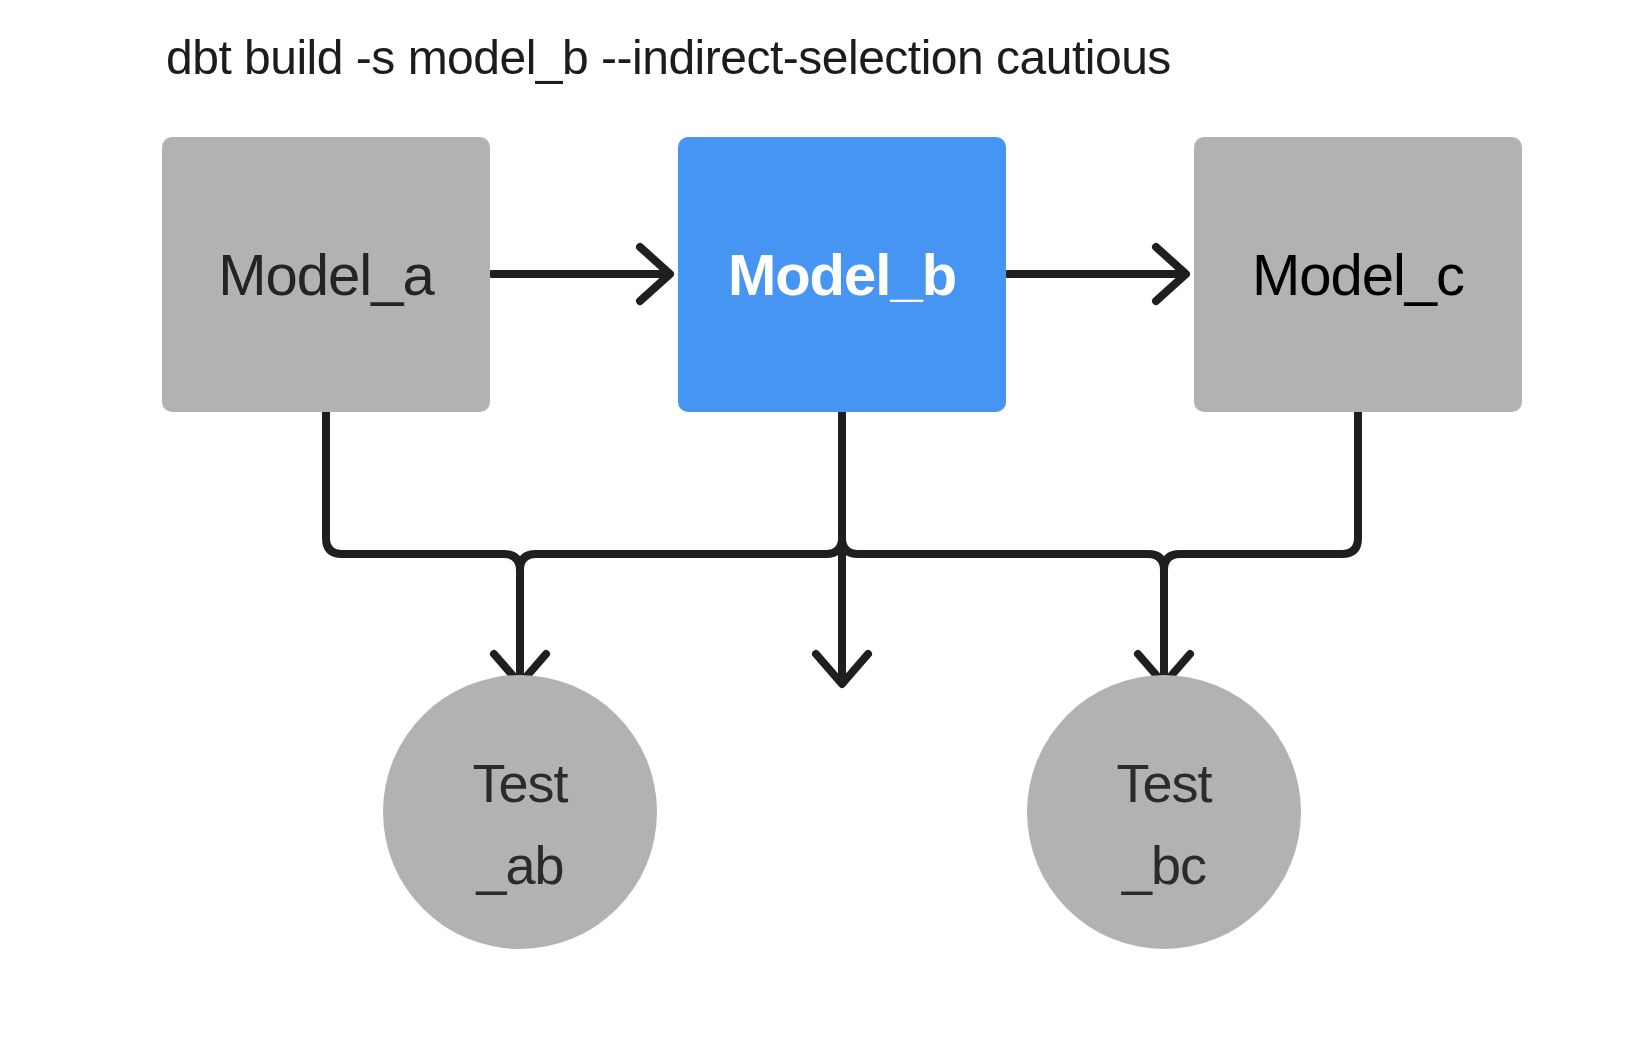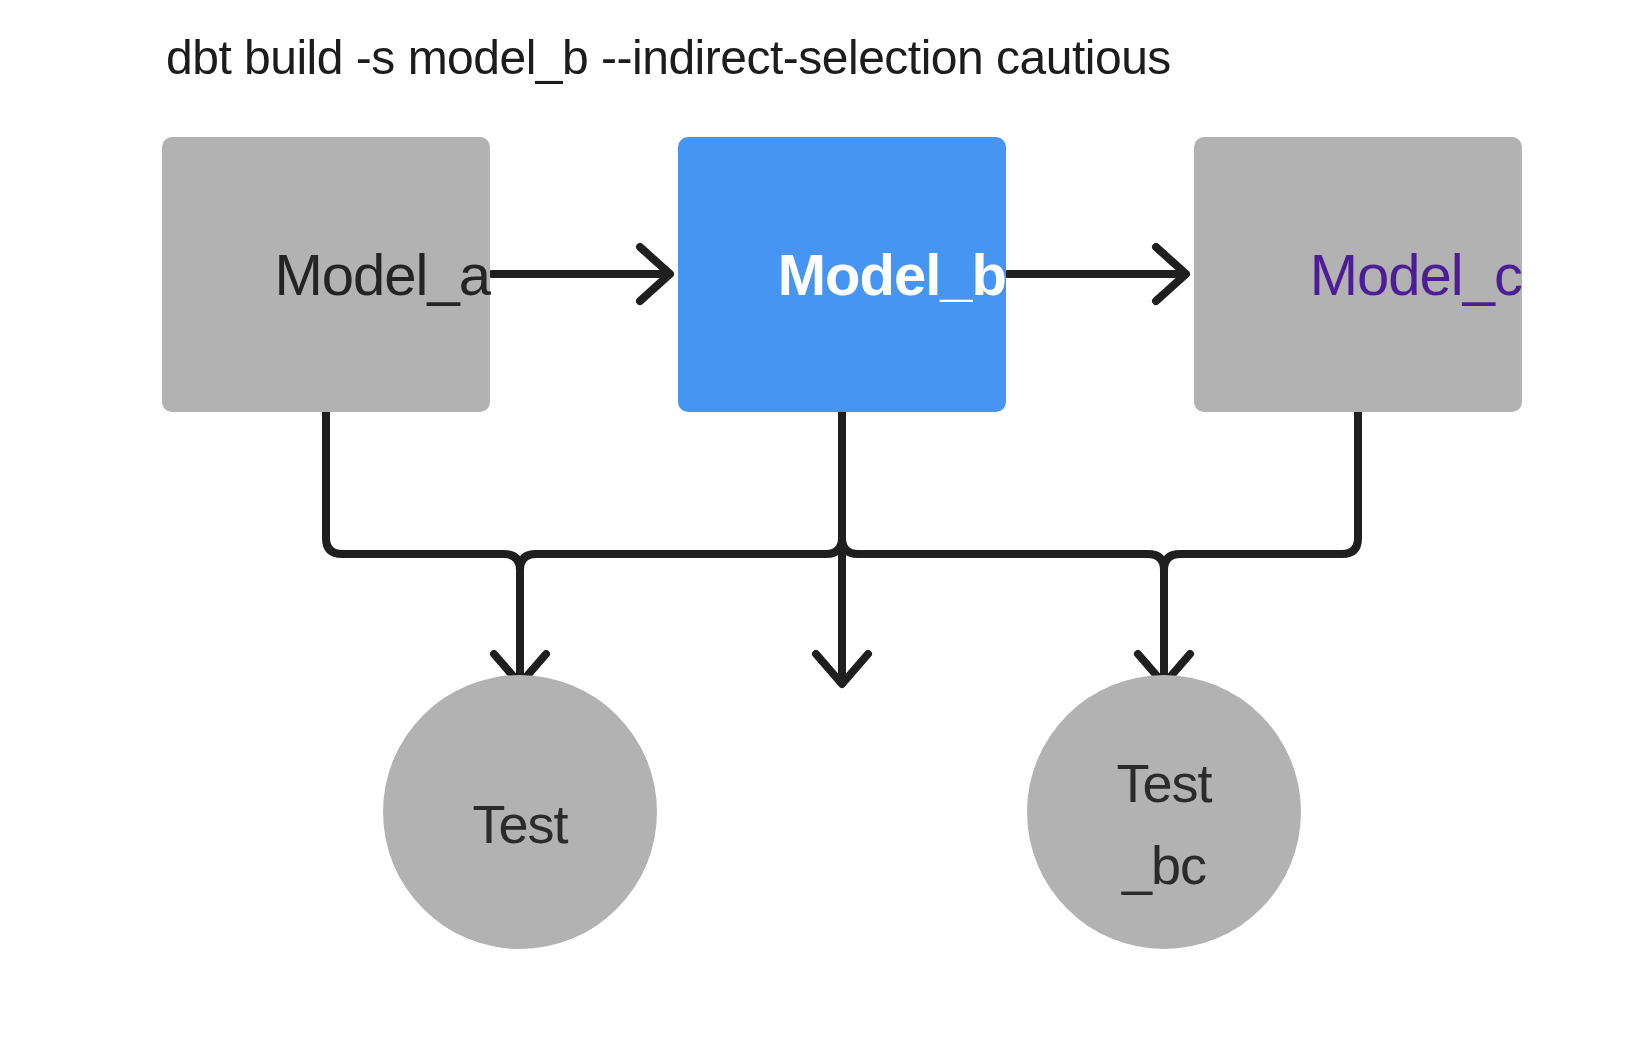--- a/index.html
+++ b/index.html
@@ -38,21 +38,21 @@
     stroke-linejoin: round;
   }
   .model-node {
     position: absolute;
     top: 137px;
     width: 328px;
     height: 275px;
     border-radius: 10px;
     display: flex;
     align-items: center;
-    justify-content: flex-end;
+    justify-content: center;
     font-size: 58px;
     letter-spacing: -1px;
   }
   .model-a { left: 122px; }
   .model-b { left: 638px; font-weight: bold; }
   .model-c { left: 1154px; }
   .test-node {
     position: absolute;
     top: 675px;
     width: 274px;
@@ -110,27 +110,28 @@
   </svg>
 
   <div class="model-node model-a" style="background-color: rgb(178, 178, 178); color: rgb(36, 36, 36);">
     <span>Model_a</span>
   </div>
 
   <div class="model-node model-b" style="background-color: rgb(71, 149, 242); color: rgb(255, 255, 255);">
     <span>Model_b</span>
   </div>
 
-  <div class="model-node model-c" style="background-color: rgb(178, 178, 178); color: #4c1d95;">
+  <div class="model-node model-c" style="background-color: rgb(178, 178, 178); color: #000000;">
     <span>Model_c</span>
   </div>
 
   <div class="test-node test-ab" style="background-color: rgb(178, 178, 178); color: rgb(43, 43, 43);">
     <span class="pad"></span>
     <span class="line">Test</span>
+    <span class="line">_ab</span>
   </div>
 
 
   <div class="test-node test-bc" style="background-color: rgb(178, 178, 178); color: rgb(43, 43, 43);">
     <span class="pad"></span>
     <span class="line">Test</span>
     <span class="line">_bc</span>
   </div>
 
 </div>

